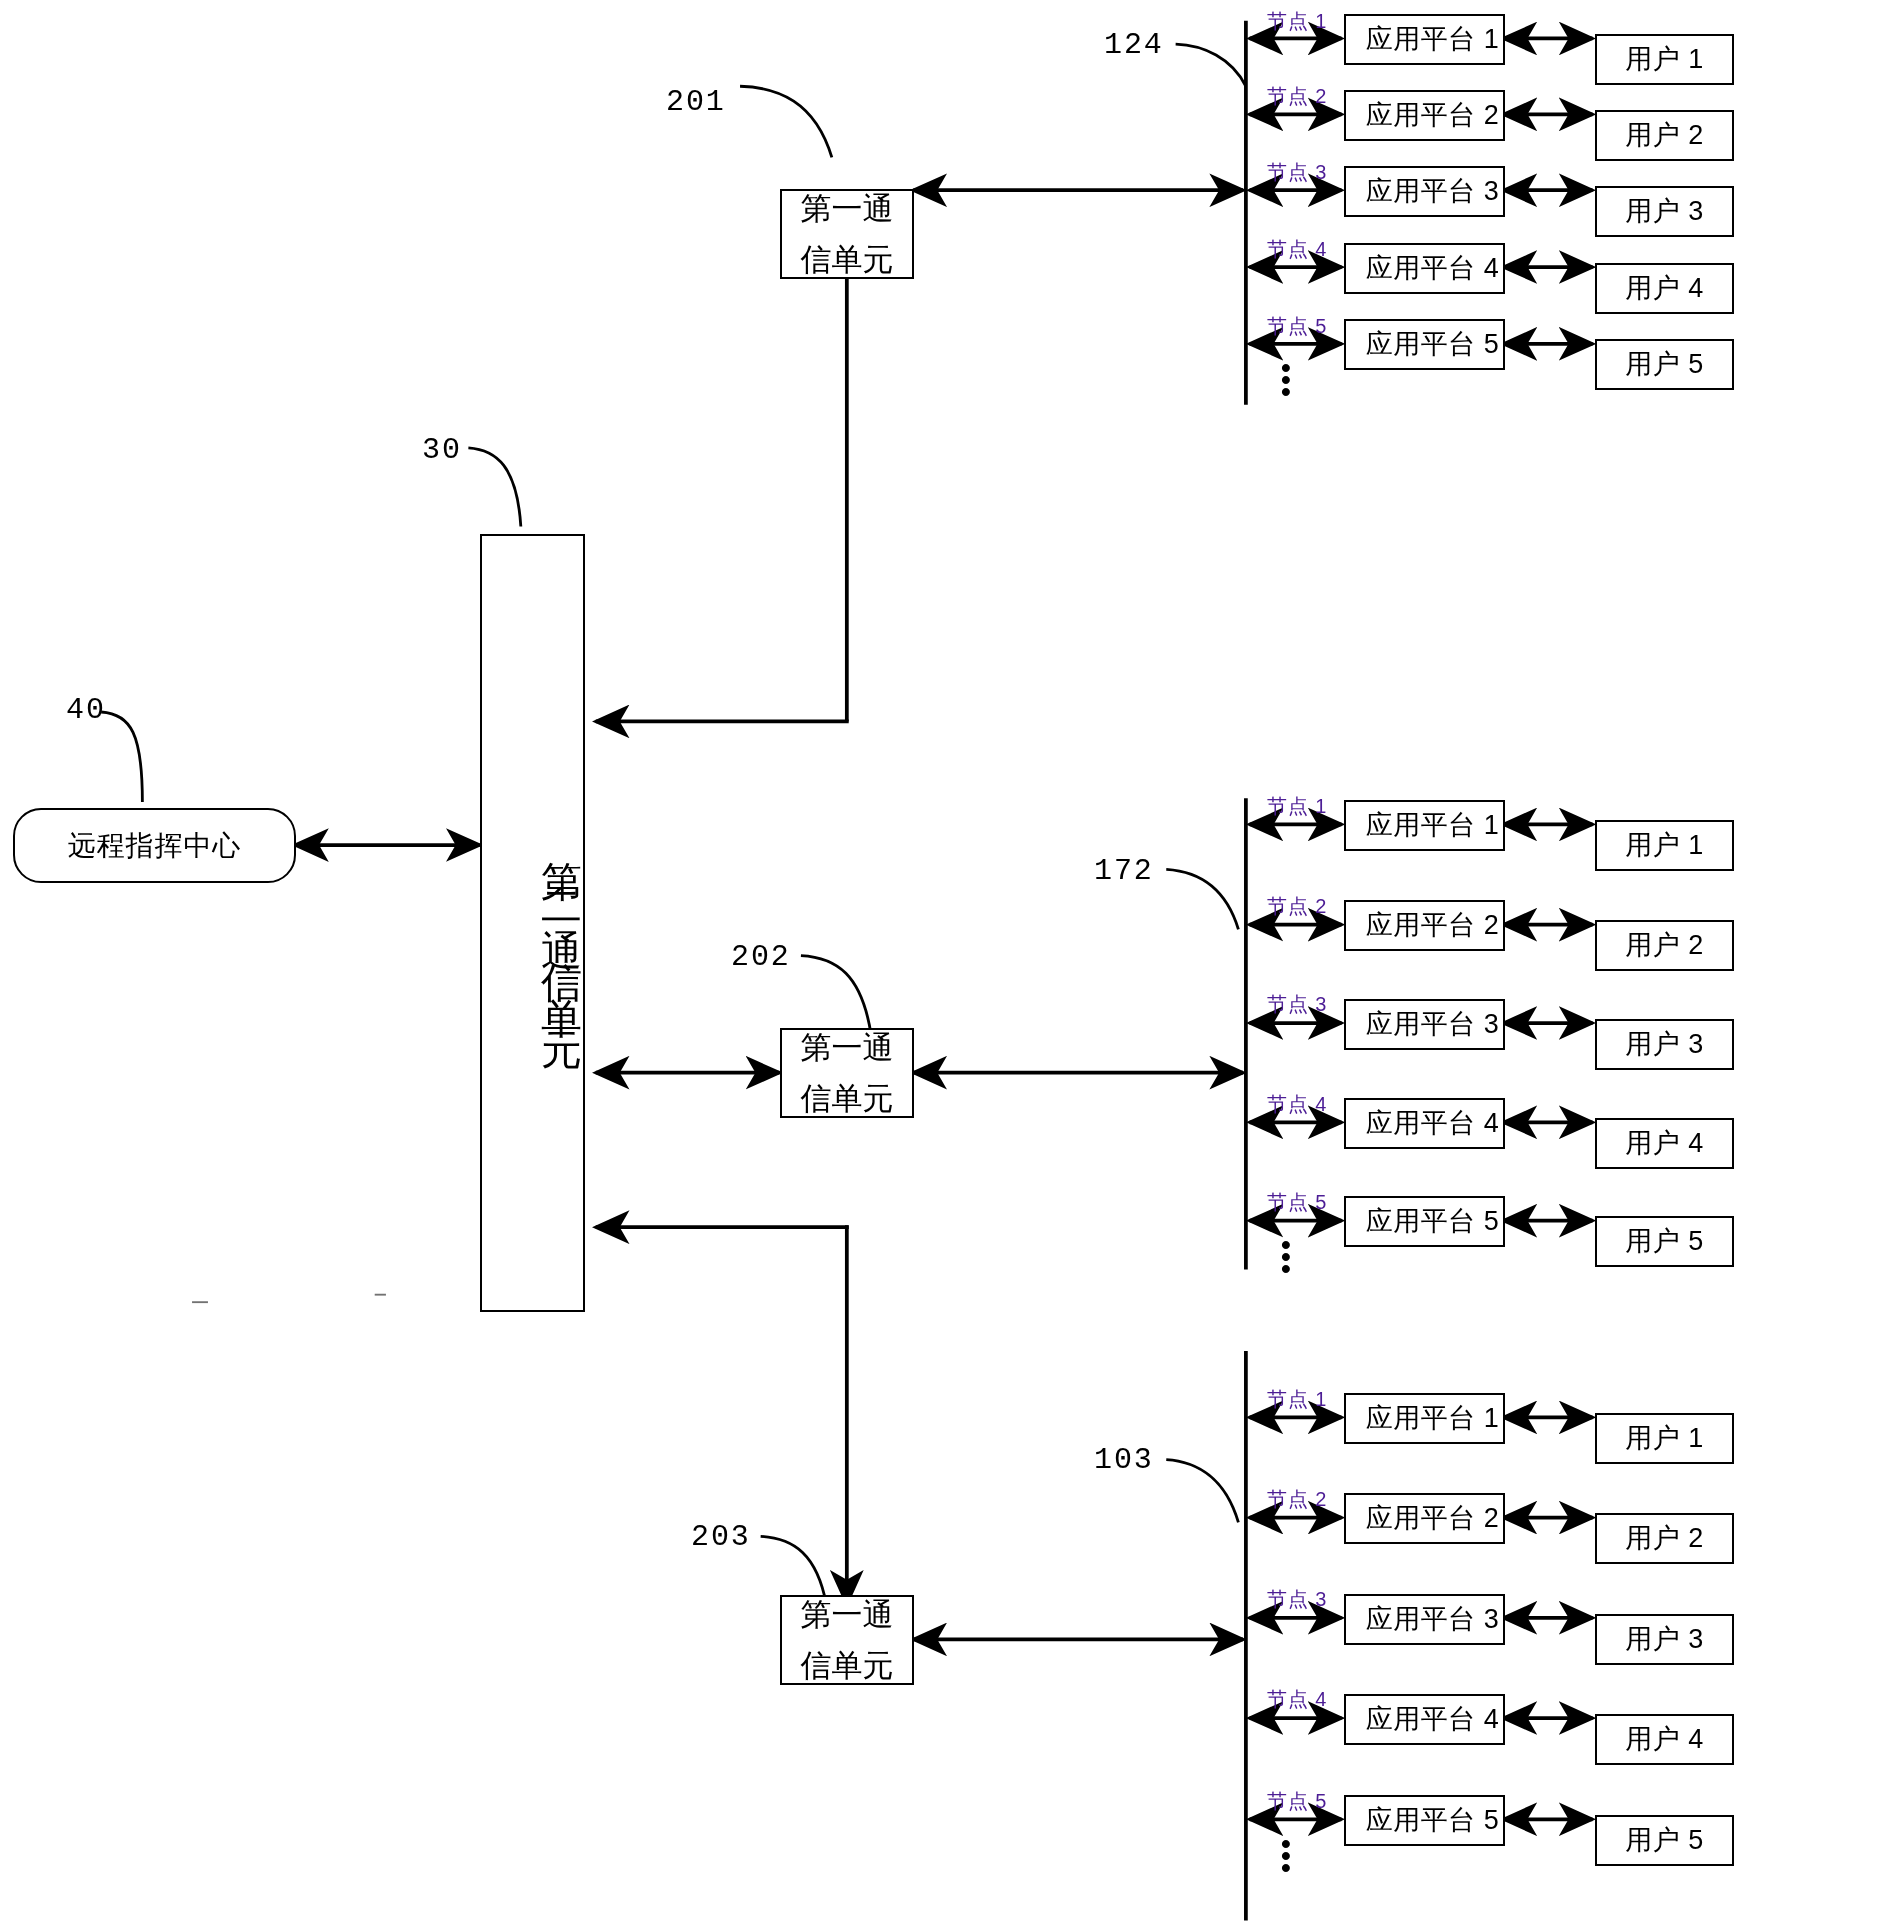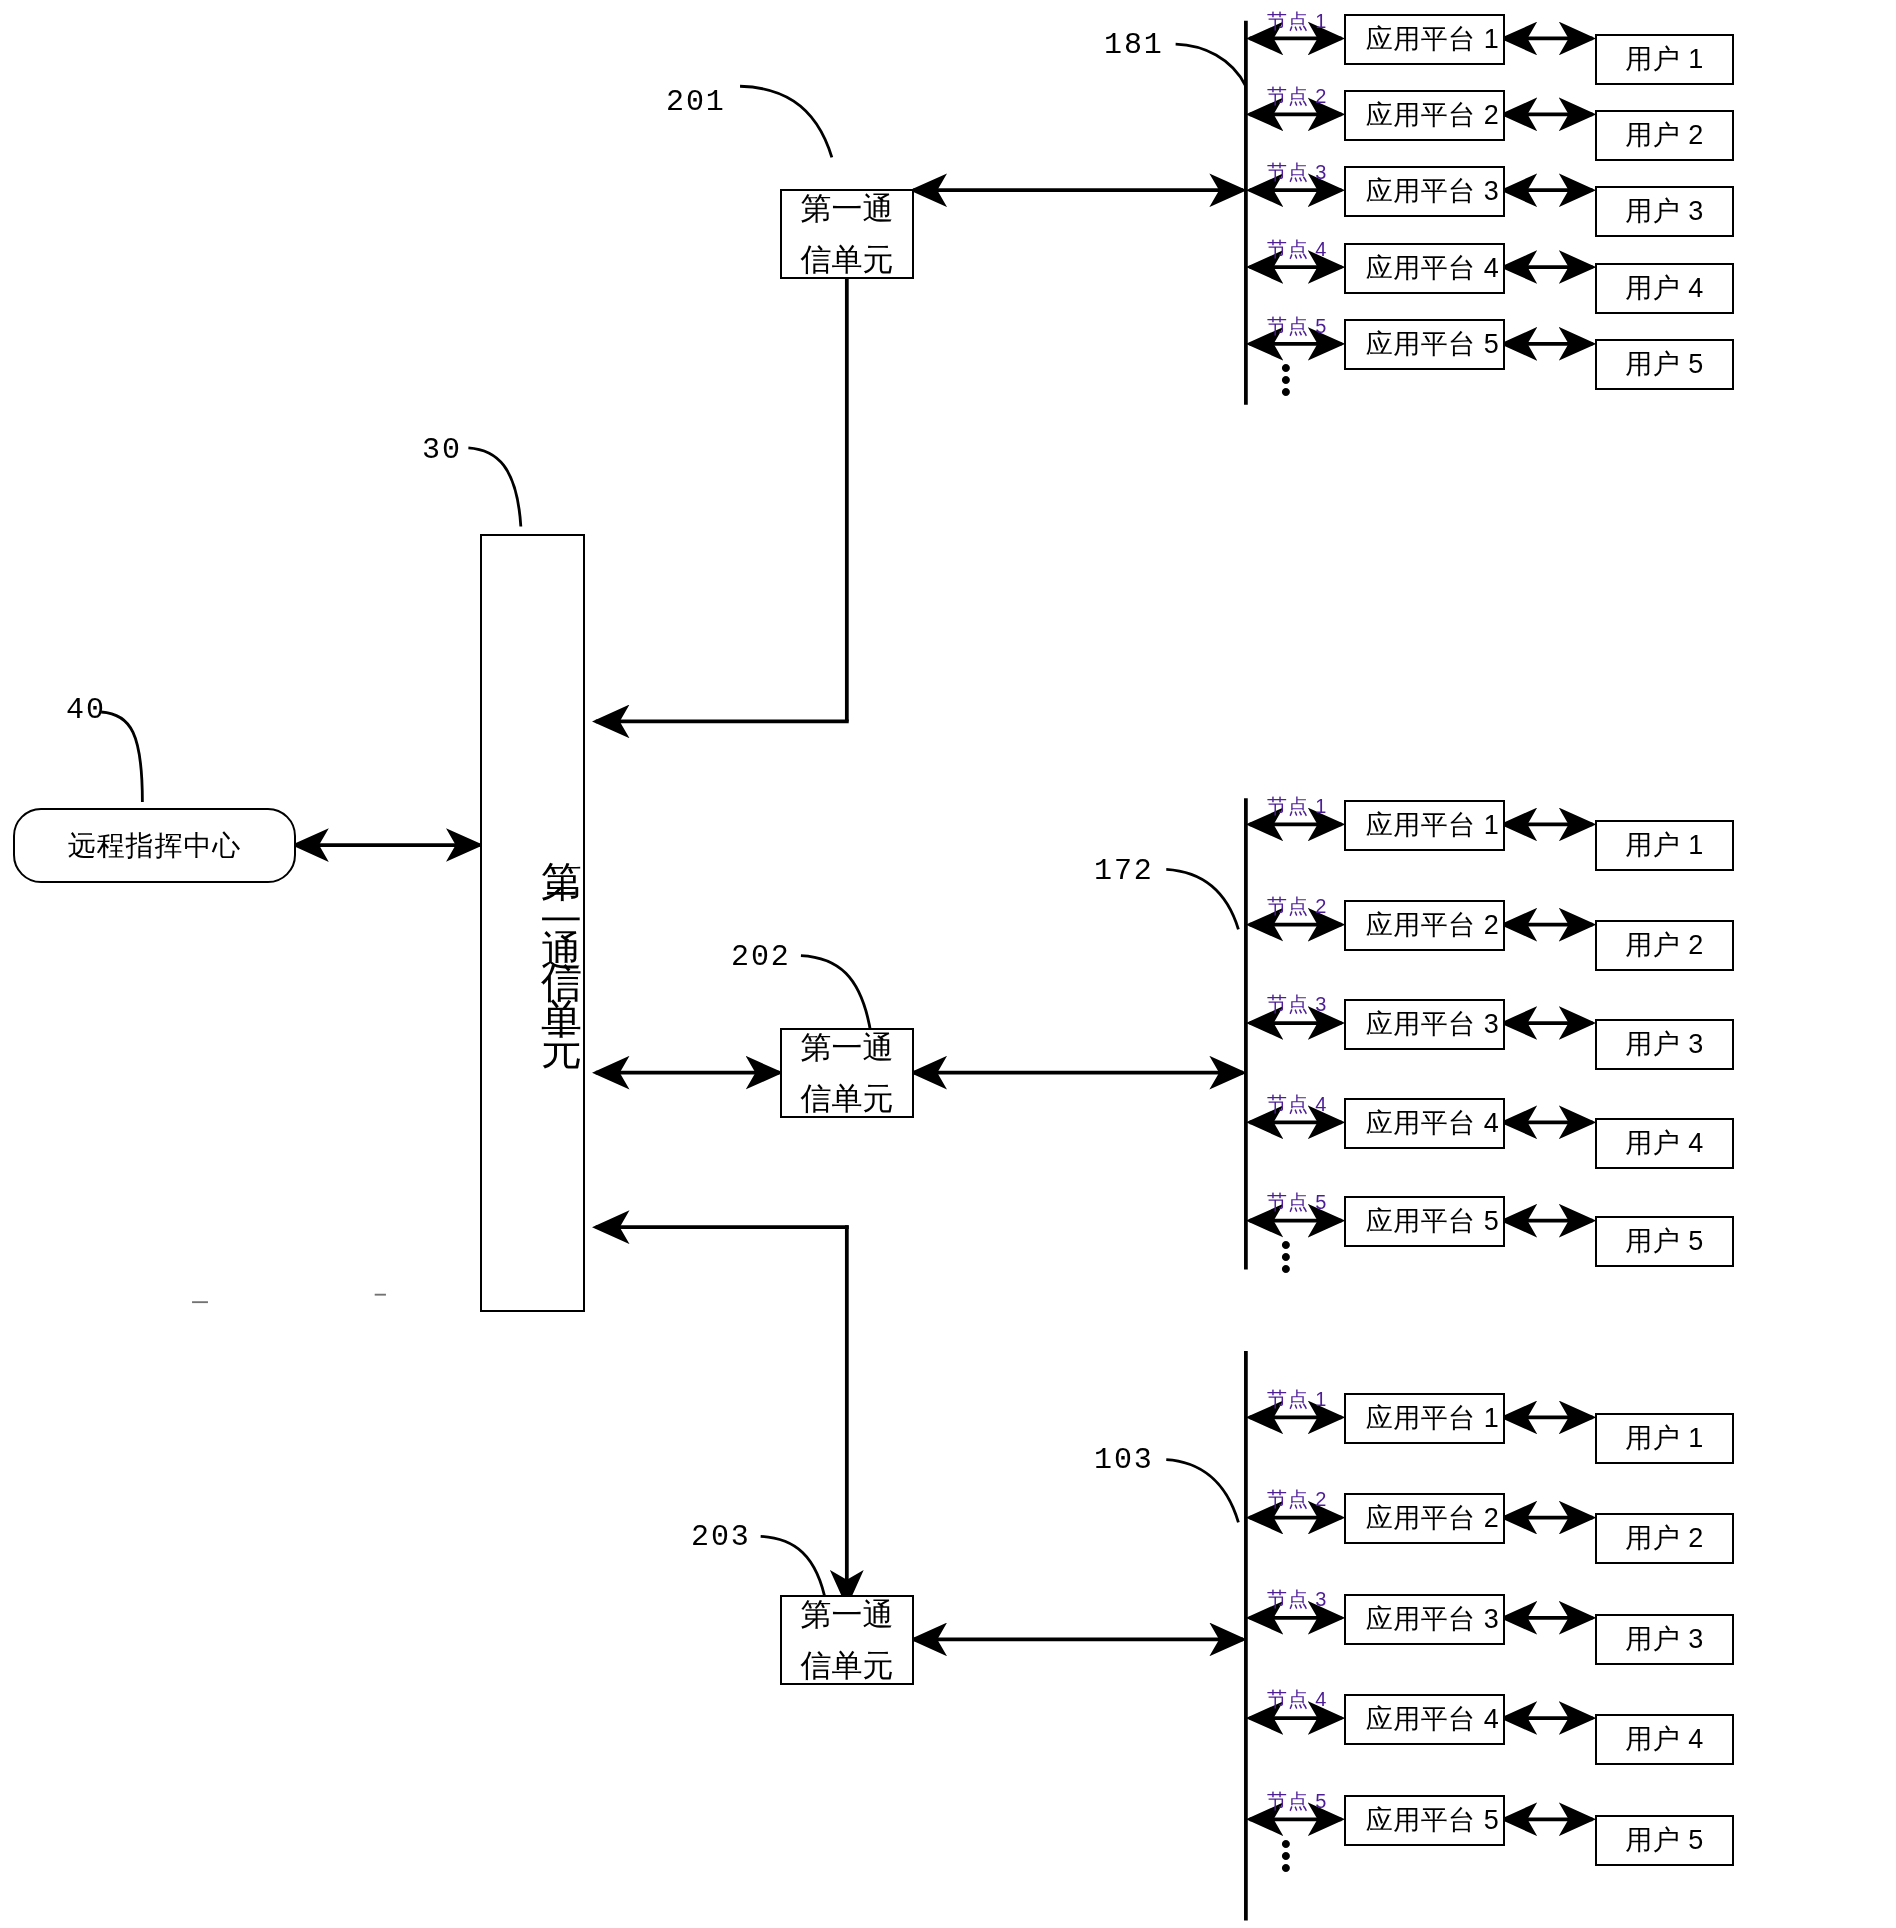--- a/index.html
+++ b/index.html
@@ -175,21 +175,21 @@
 
     <path d="M108,760 C140,762 152,784 152,856" stroke="#000" stroke-width="3" fill="none"></path>
 
     <path d="M500,478 C530,480 552,498 556,562" stroke="#000" stroke-width="3" fill="none"></path>
 
     <line x1="205" y1="1390" x2="222" y2="1390" stroke="#000" stroke-width="2" opacity="0.55"></line>
     <line x1="400" y1="1382" x2="412" y2="1382" stroke="#000" stroke-width="2" opacity="0.55"></line>
   </svg>
 
   <div class="ref-label" style="left:666px; top:73px;margin-top:12px;">201</div>
-  <div class="ref-label" style="left:1104px; top:28px;">181</div>
+  <div class="ref-label" style="left:1104px; top:28px;">124</div>
   <div class="ref-label" style="left:422px; top:433px;">30</div>
   <div class="ref-label" style="left:66px; top:693px;">40</div>
   <div class="ref-label" style="left:731px; top:940px;">202</div>
   <div class="ref-label" style="left:1094px; top:854px;">172</div>
   <div class="ref-label" style="left:691px; top:1520px;">203</div>
   <div class="ref-label" style="left:1094px; top:1443px;">103</div>
 
   <div class="box box-fcu" style="left:780px; top:189px; width:134px; height:90px; flex-direction:column;">
     <span>第一通</span>
     <span>信单元</span>

